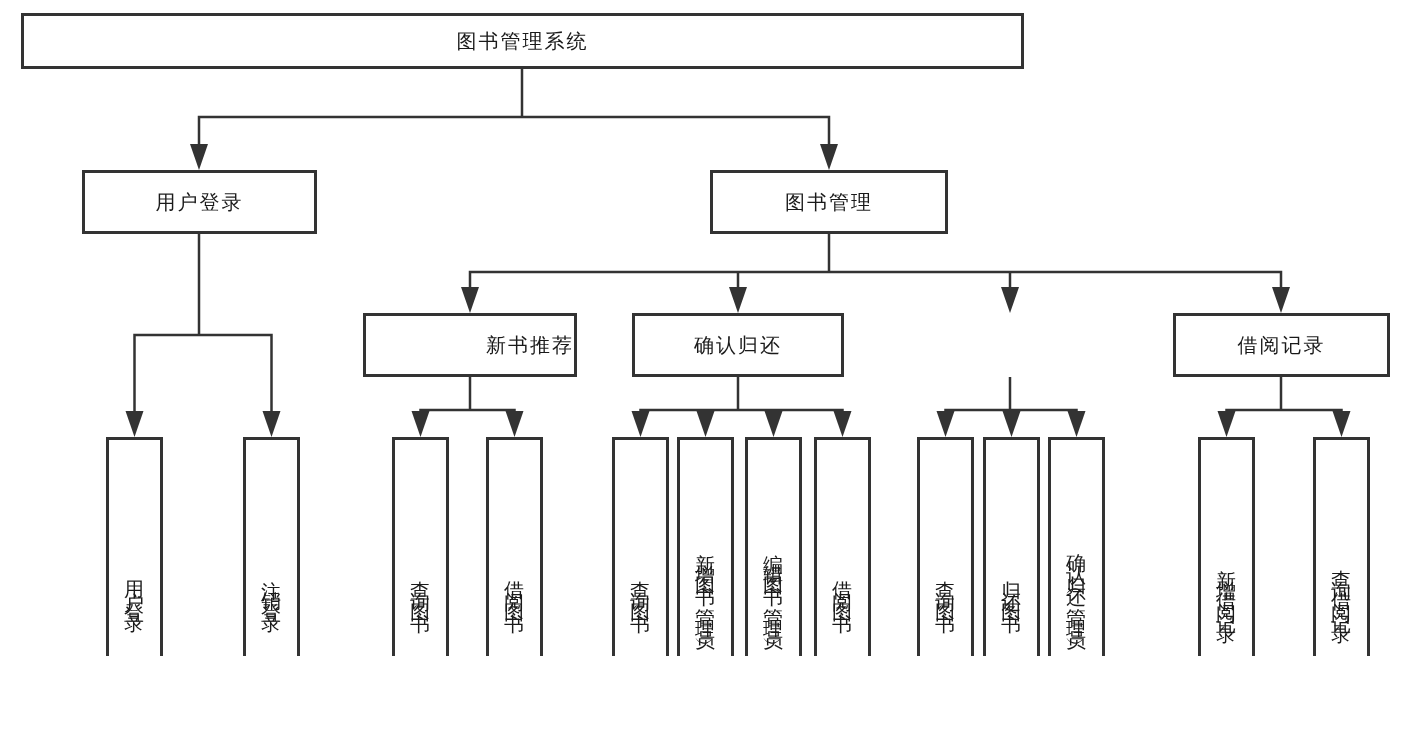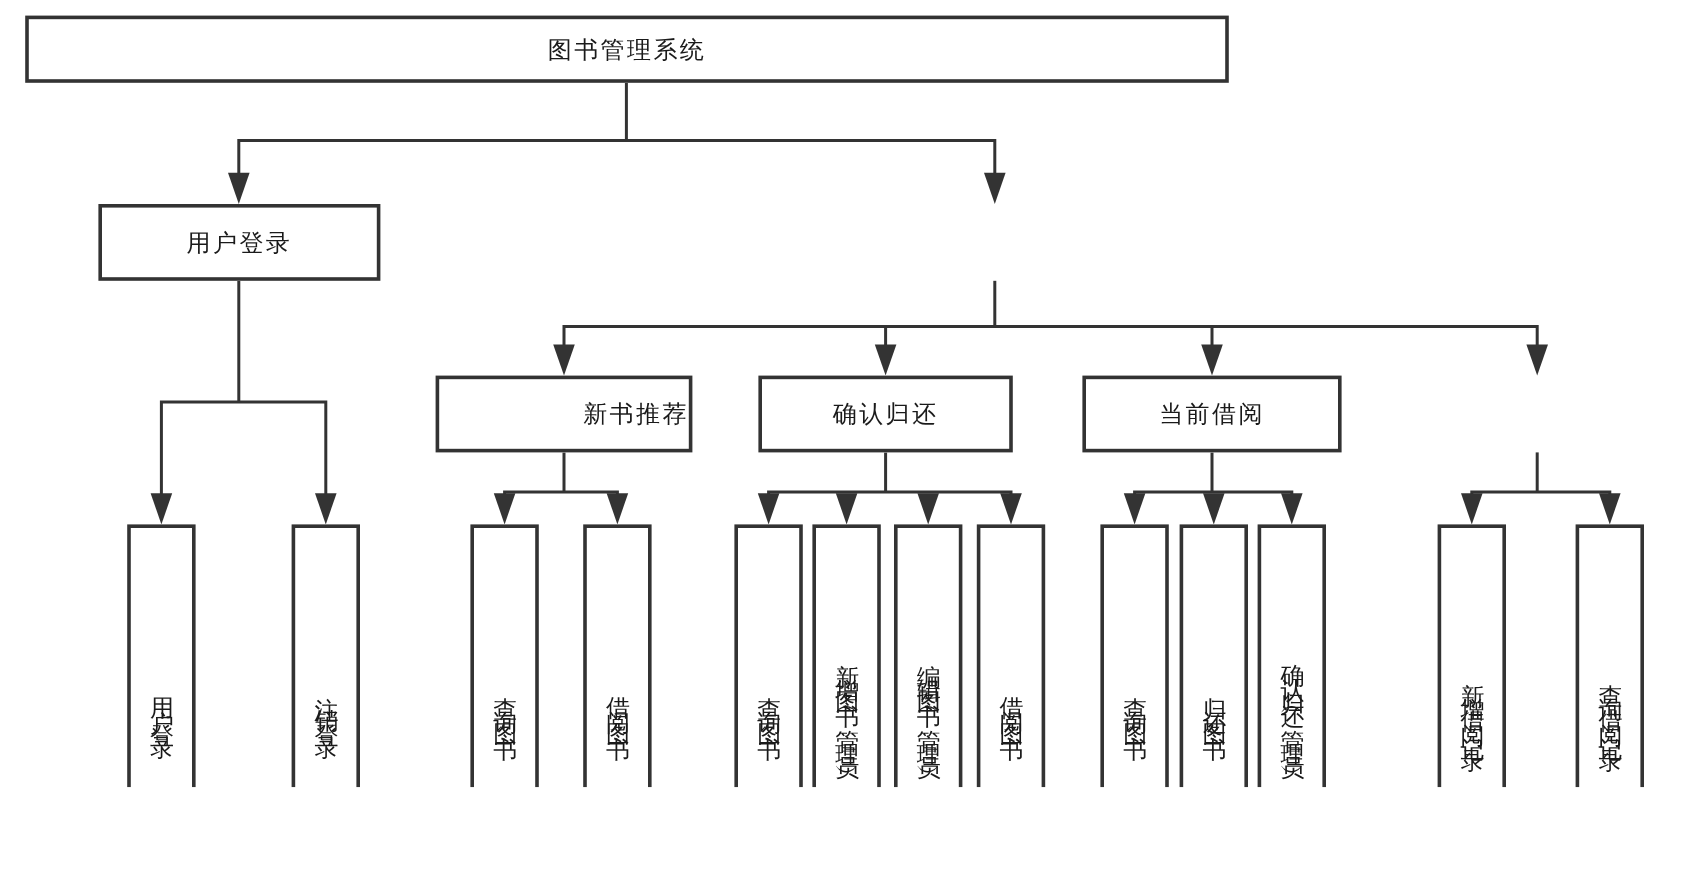--- a/index.html
+++ b/index.html
@@ -121,29 +121,32 @@
     </g>
   </svg>
 
   <div class="node" style="left:21px; top:13px; width:1003px; height:56px;">
     <span class="label">图书管理系统</span>
   </div>
 
   <div class="node" style="left:82px; top:170px; width:235px; height:64px;">
     <span class="label">用户登录</span>
   </div>
+  <div class="node" style="left:710px; top:170px; width:238px; height:64px;">
+    <span class="label">图书管理</span>
+  </div>
 
   <div class="node" style="left:363px; top:313px; width:214px; height:64px;justify-content:flex-end;">
     <span class="label">新书推荐</span>
   </div>
   <div class="node" style="left:632px; top:313px; width:212px; height:64px;">
     <span class="label">确认归还</span>
   </div>
-  <div class="node" style="left:902px; top:313px; width:216px; height:64px;">
-    <span class="label">当前借阅</span>
+  <div class="node" style="left:1173px; top:313px; width:217px; height:64px;">
+    <span class="label">借阅记录</span>
   </div>
 
   <div class="node leaf" style="left:106px;">
     <span class="label">用户登录</span>
   </div>
   <div class="node leaf" style="left:243px;">
     <span class="label">注销登录</span>
   </div>
 
   <div class="node leaf" style="left:392px;">

